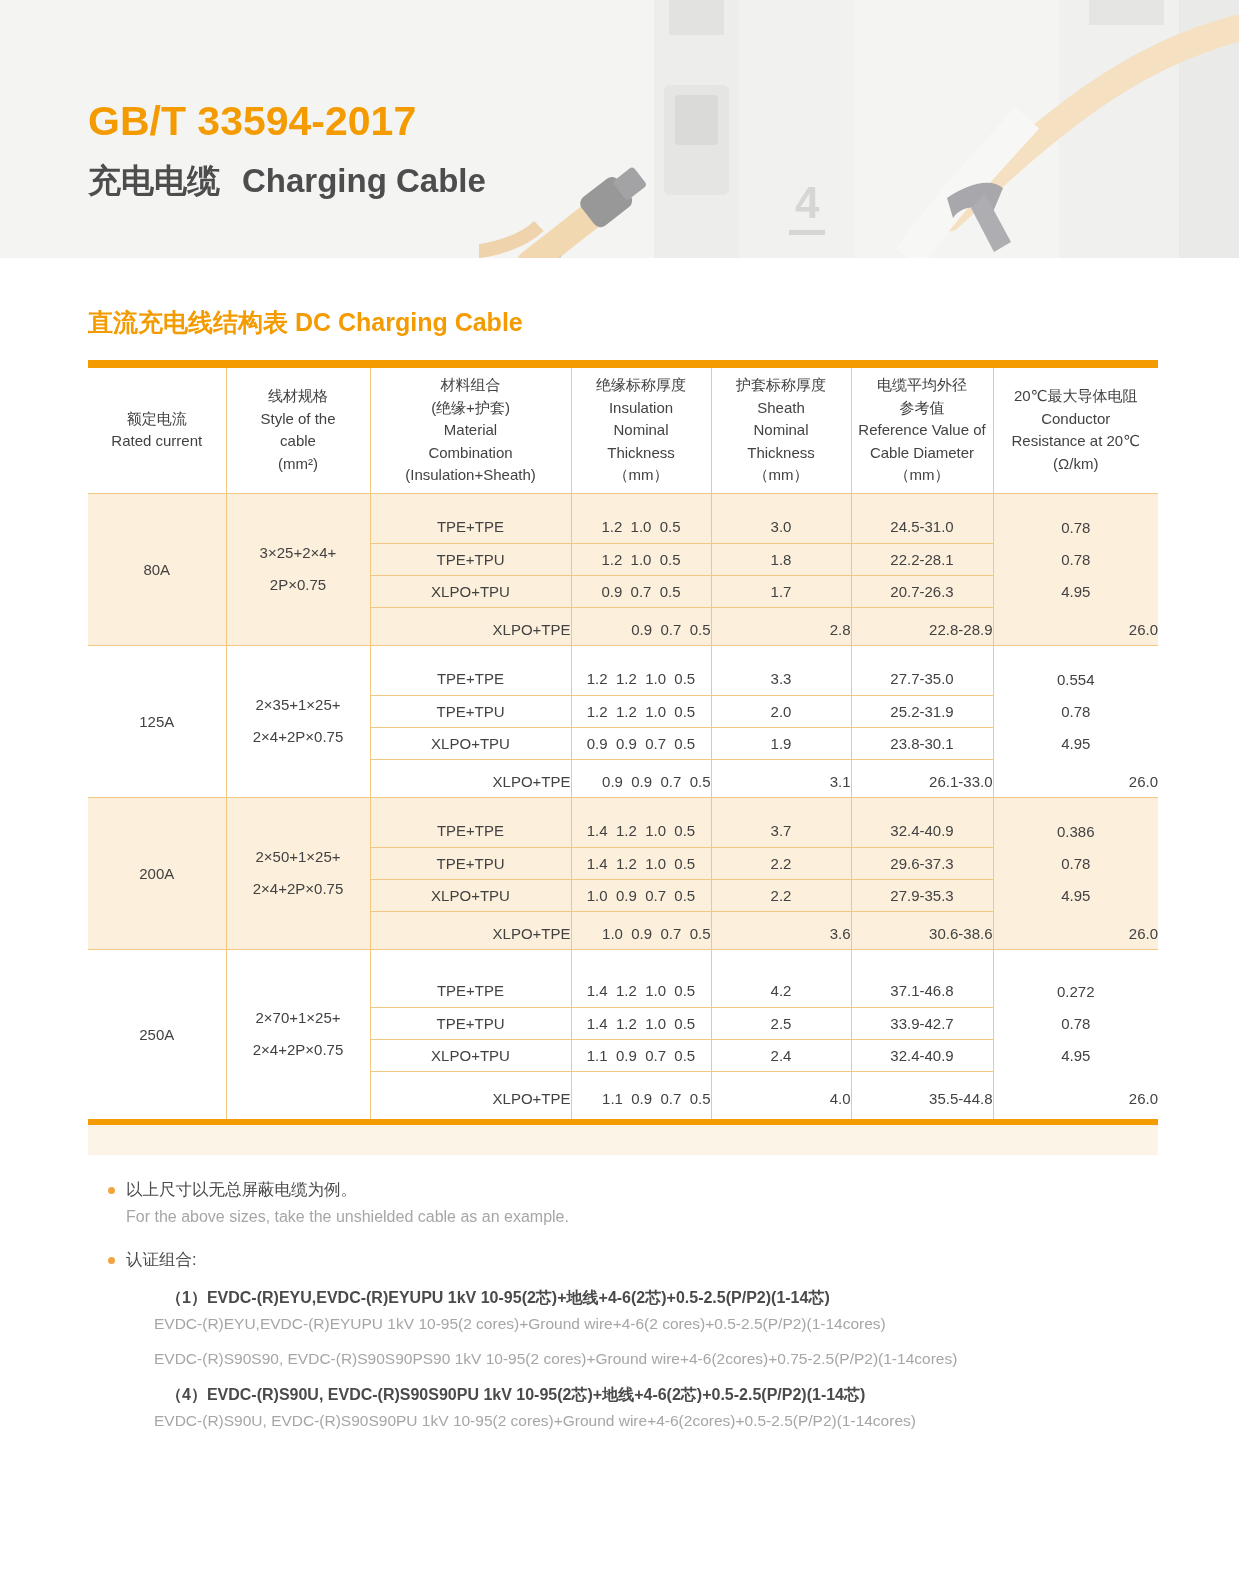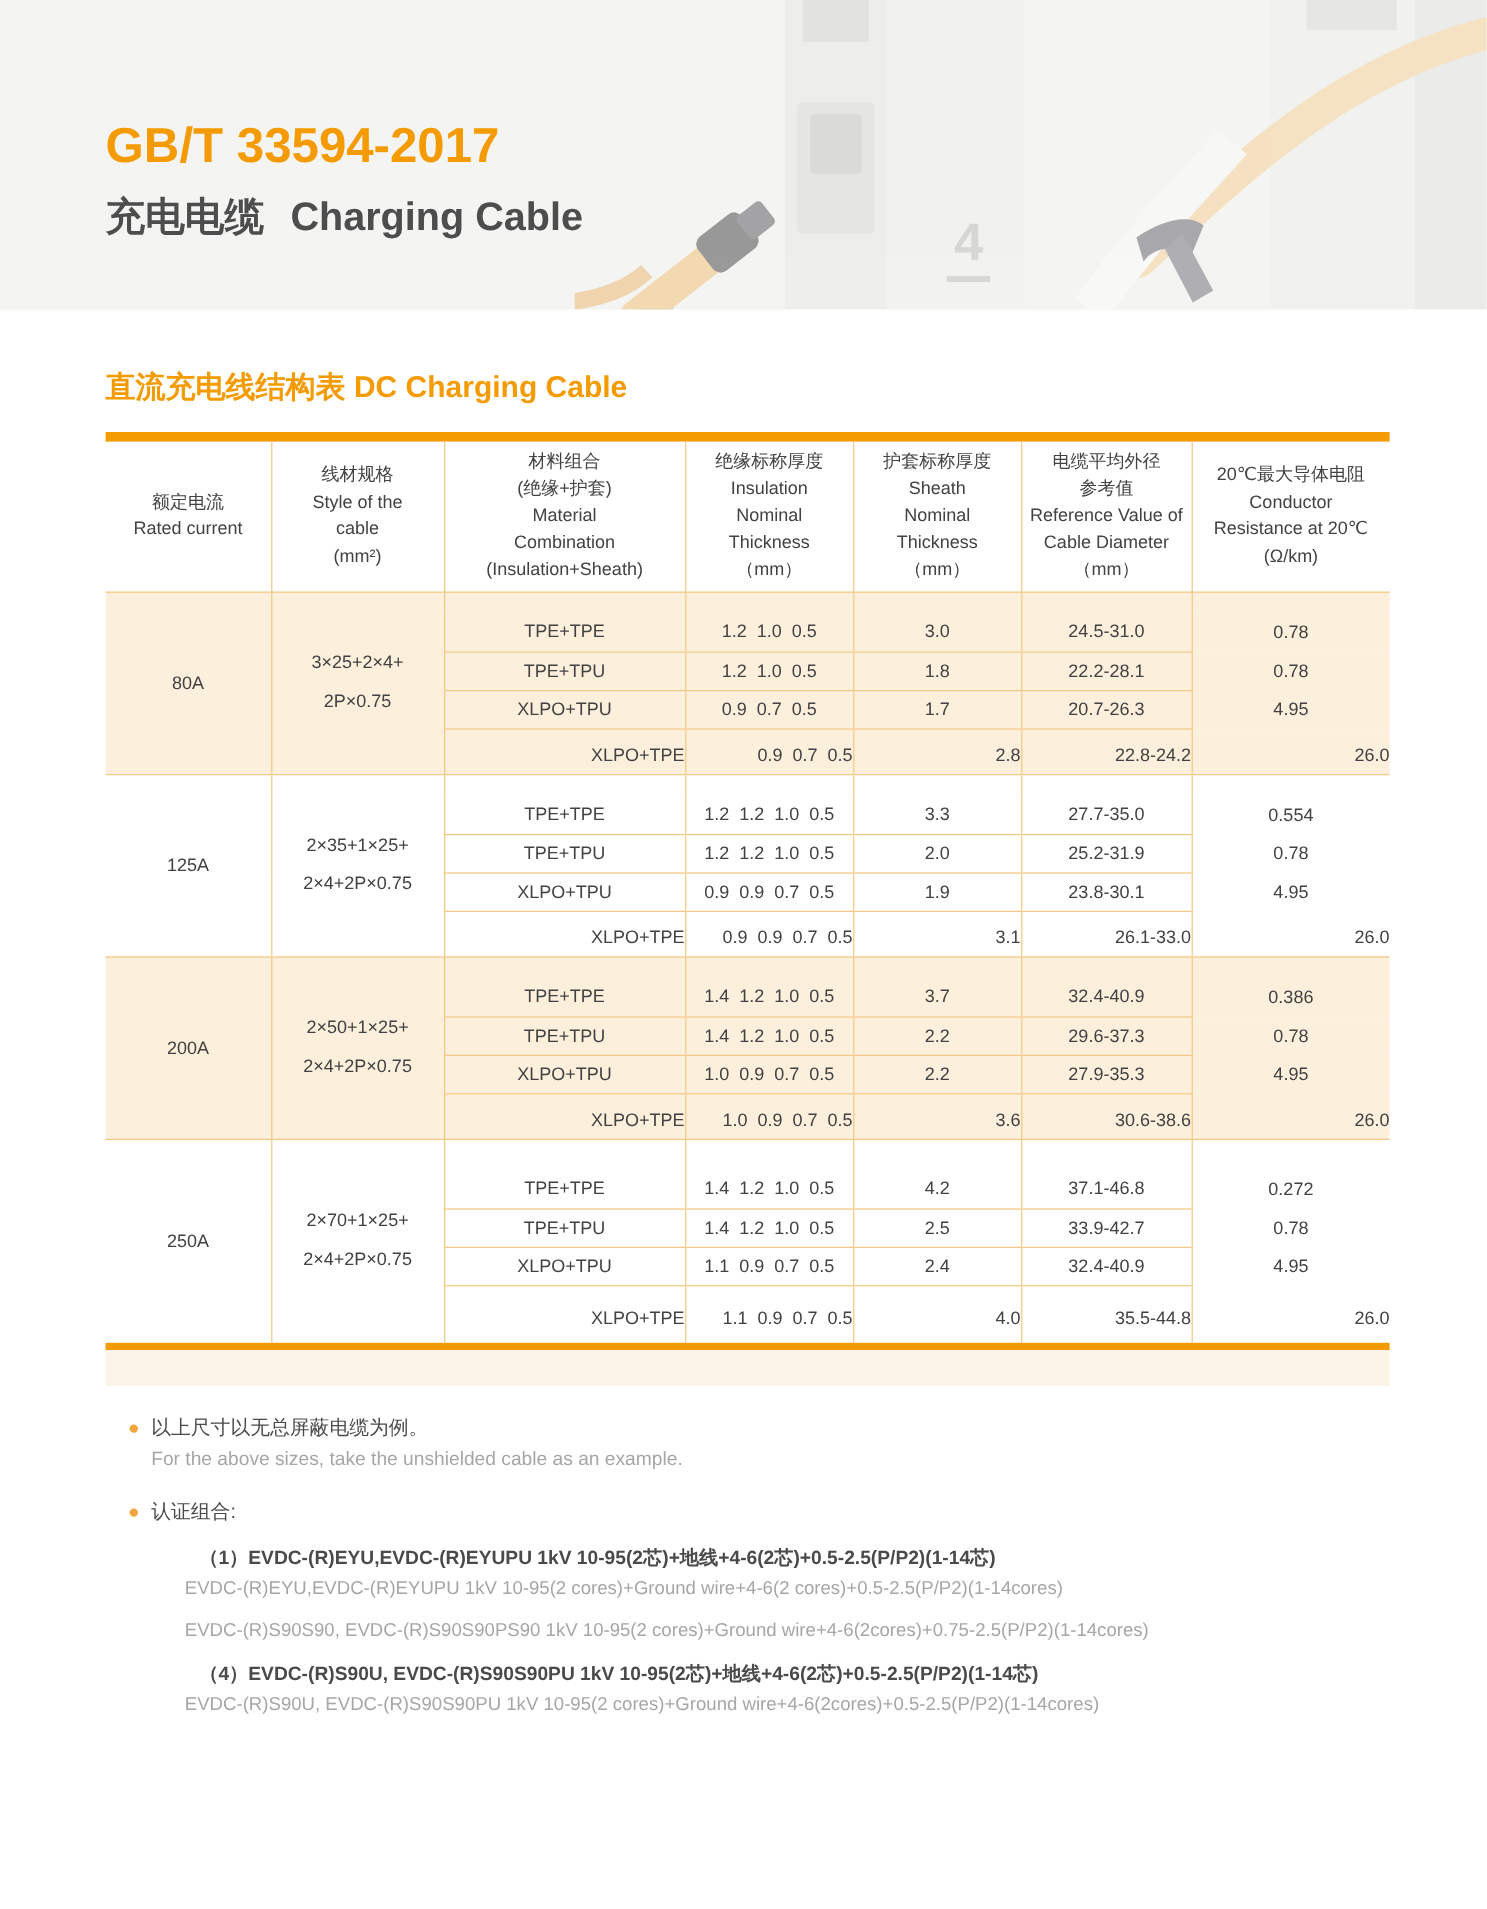--- a/index.html
+++ b/index.html
@@ -183,21 +183,21 @@
           <td class="sub">XLPO+TPU</td>
           <td class="sub ins">0.9  0.7  0.5</td>
           <td class="sub">1.7</td>
           <td class="sub">20.7-26.3</td>
           <td class="res">4.95</td>
         </tr>
         <tr>
           <td class="sub">XLPO+TPE</td>
           <td class="sub ins">0.9  0.7  0.5</td>
           <td class="sub">2.8</td>
-          <td class="sub">22.8-24.2</td>
+          <td class="sub">22.8-28.9</td>
           <td class="res">26.0</td>
         </tr>
       </tbody>
 
       <tbody>
         <tr class="spacer">
           <td class="cur" rowspan="5">125A</td>
           <td class="cab" rowspan="5">2×35+1×25+
 2×4+2P×0.75</td>
           <td class="sub"></td>

